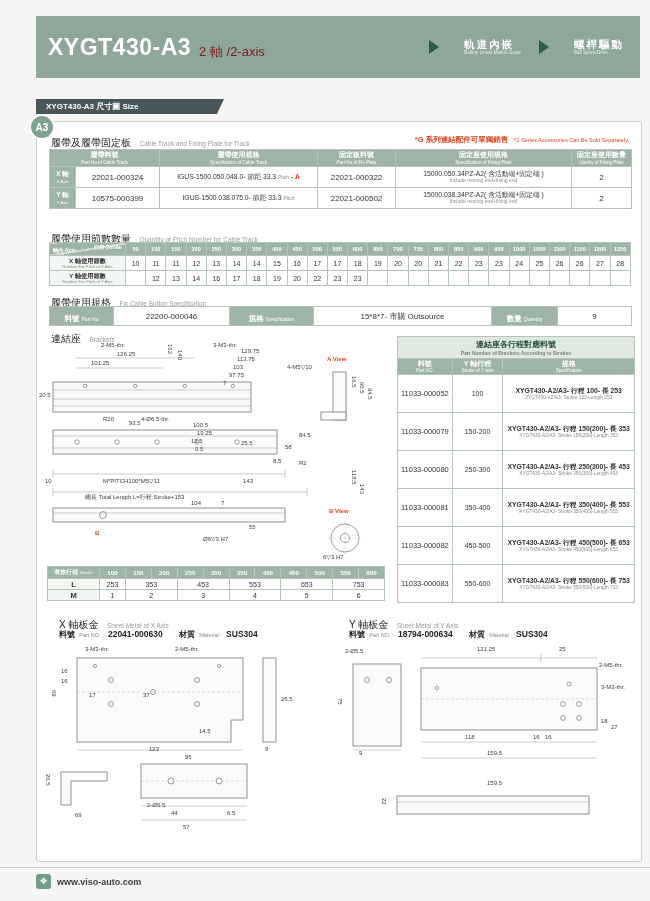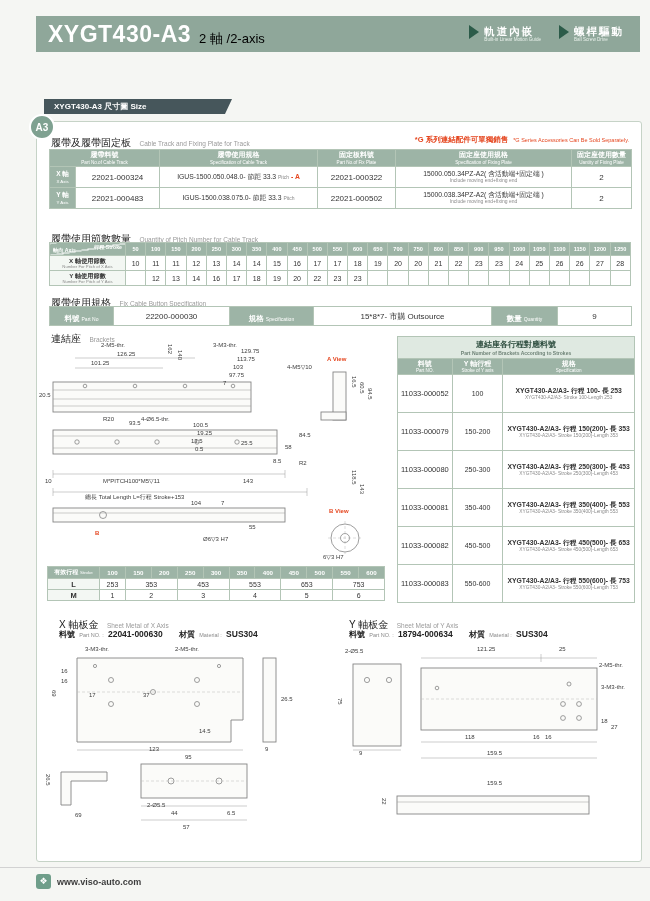--- a/index.html
+++ b/index.html
@@ -1,27 +1,27 @@
 <!DOCTYPE html>
 <html><head>
 <meta charset="utf-8">
 <style>
   *{box-sizing:border-box;margin:0;padding:0;}
   html,body{width:650px;height:901px;}
   body{position:relative;background:#f5f6f3;font-family:"Liberation Sans","DejaVu Sans",sans-serif;color:#333;overflow:hidden;}
-  .banner{position:absolute;left:36px;top:16px;width:604px;height:36px;background:#8fa79a;display:flex;align-items:center;padding:0 12px;}
+  .banner{position:absolute;left:36px;top:16px;width:604px;height:62px;background:#8fa79a;display:flex;align-items:center;padding:0 12px;}
   .banner .title{color:#fff;font-size:23px;font-weight:bold;letter-spacing:.5px;}
-  .banner .subtitle{color:#000000;font-size:13px;margin-left:8px;margin-top:9px;}
+  .banner .subtitle{color:#7f1d1d;font-size:13px;margin-left:8px;margin-top:9px;}
   .badges{margin-left:auto;display:flex;gap:18px;align-items:center;padding-right:4px;}
-  .badge{display:flex;}
+  .badge{display:flex;align-items:center;gap:20px;}
   .tri{width:0;height:0;border-left:10px solid #2c5b49;border-top:7px solid transparent;border-bottom:7px solid transparent;margin-right:5px;}
   .btxt{display:flex;flex-direction:column;line-height:1.15;}
   .bzh{color:#fff;font-size:10.5px;font-weight:bold;letter-spacing:2px;}
   .ben{color:#e9f1eb;font-size:4.6px;}
-  .size-bar{position:absolute;left:44px;top:99px;width:188px;height:15px;background:#46565b;color:#fff;font-size:8px;font-weight:bold;line-height:15px;padding-left:10px;clip-path:polygon(0 0,100% 0,calc(100% - 7px) 100%,0 100%);}
+  .size-bar{position:absolute;left:36px;top:99px;width:188px;height:15px;background:#46565b;color:#fff;font-size:8px;font-weight:bold;line-height:15px;padding-left:10px;clip-path:polygon(0 0,100% 0,calc(100% - 7px) 100%,0 100%);}
   .card{position:absolute;left:36px;top:121px;width:606px;height:741px;background:#fff;border:1px solid #c6d3c7;border-radius:18px 3px 3px 3px;}
   .a3-badge{position:absolute;left:29px;top:114px;width:26px;height:26px;border-radius:50%;background:#7fa191;color:#fff;font-size:10px;font-weight:bold;display:flex;align-items:center;justify-content:center;border:2px solid #fff;}
   .stitle{position:absolute;white-space:nowrap;}
   .stitle .zh{font-size:10px;font-weight:normal;color:#222;}
   .stitle .en{font-size:6.5px;color:#9a9a9a;margin-left:4px;}
   .note{position:absolute;right:12px;top:13px;font-size:7.5px;font-weight:bold;color:#e5461f;white-space:nowrap;}
   .note .nen{font-size:5.5px;font-weight:normal;margin-left:3px;}
   table.tbl{border-collapse:collapse;table-layout:fixed;position:absolute;background:#fff;}
   .tbl th,.tbl td{border:1px solid #b3c5b6;text-align:center;vertical-align:middle;padding:0;overflow:hidden;}
   .thg{background:#9db4a6;color:#fff;}
@@ -167,21 +167,21 @@
             <div class="szh">15000.050.34PZ-A2( 含活動端+固定端 )</div>
             <div class="sen">Include moving end+fixing end</div>
           </td>
       <td>2</td>
     </tr>
     <tr>
       <th class="axis">
             <span class="azh">Y 軸</span>
             <span class="aen">Y Axis</span>
           </th>
-      <td>22021-000483</td>
+      <td>10575-000399</td>
       <td class="spec">
             <div class="szh"><span>IGUS-1500.038.075.0- 節距 33.3</span> <span style="font-size:5px;color:#8a8a8a;">Pitch</span></div>
           </td>
       <td>22021-000502</td>
       <td class="spec">
             <div class="szh">15000.038.34PZ-A2( 含活動端+固定端 )</div>
             <div class="sen">Include moving end+fixing end</div>
           </td>
       <td>2</td>
     </tr>
@@ -302,21 +302,21 @@
         <col style="width:64px">
         <col style="width:116px">
         <col style="width:84px">
         <col style="width:178px">
         <col style="width:66px">
         <col style="width:74px">
       </colgroup>
     <tbody>
         <tr>
       <th class="thg"><span class="hzh">料號</span><span class="hen">Part No</span></th>
-      <td>22200-000030</td>
+      <td>22200-000046</td>
       <th class="thg"><span class="hzh">規格</span><span class="hen">Specification</span></th>
       <td>15*8*7- 市購 Outsource</td>
       <th class="thg"><span class="hzh">數量</span><span class="hen">Quantity</span></th>
       <td>9</td>
     </tr>
   </tbody>
     </table>
 
   <div class="stitle" style="left:14px;top:206px;">
     <span class="zh">連結座</span>

